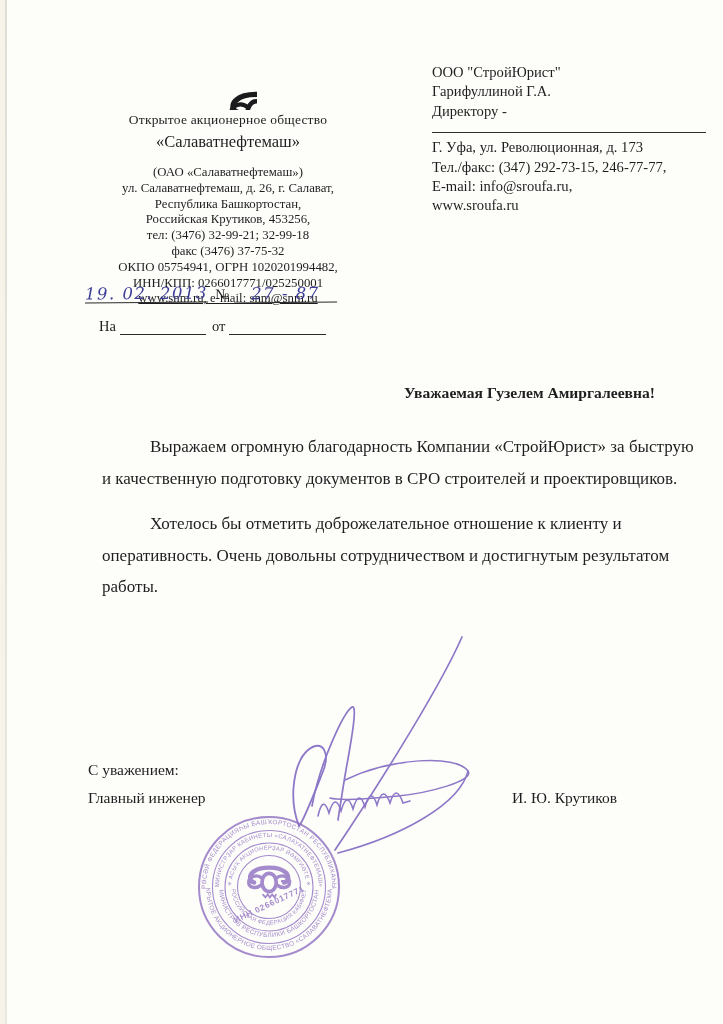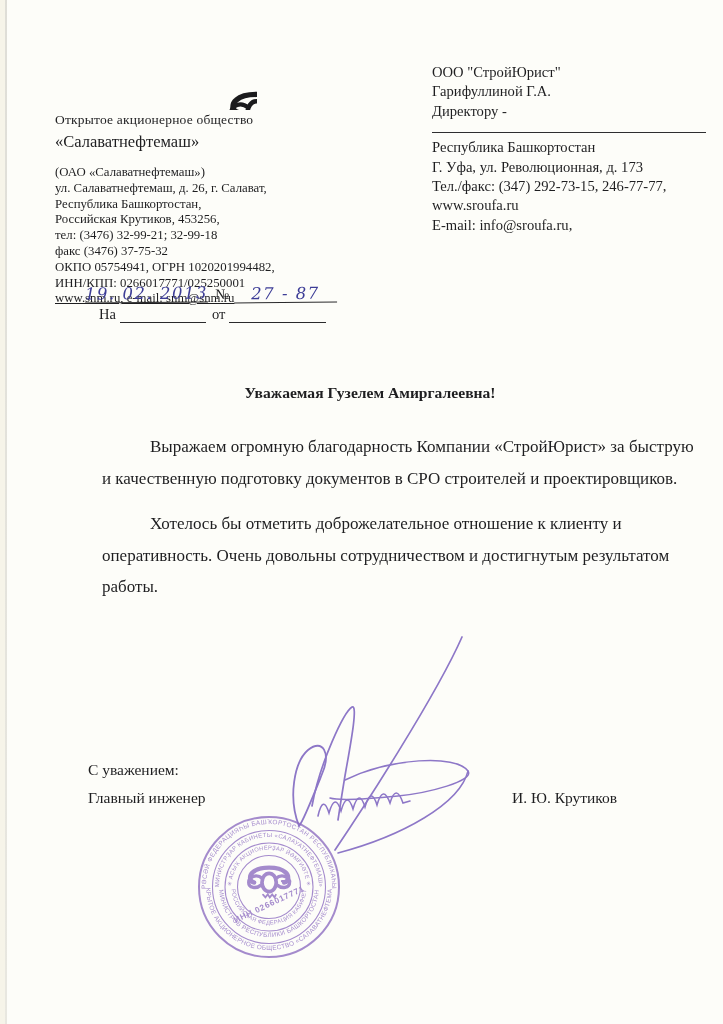--- a/index.html
+++ b/index.html
@@ -6,21 +6,21 @@
   .page{
     position:relative;width:723px;height:1024px;margin:0 auto;
     background:#fdfdf9;overflow:hidden;
     font-family:"Liberation Serif", serif;color:#1e1e20;
   }
   .scan-edge{position:absolute;left:5px;top:0;width:2px;height:1024px;
     background:linear-gradient(#b9b7ad,#cfcdc2);opacity:.45;}
   .scan-strip{position:absolute;left:0;top:0;width:5px;height:1024px;background:#f6f4e9;}
 
   
-  .letterhead{position:absolute;left:55px;top:60px;width:346px;text-align:left;}
+  .letterhead{position:absolute;left:55px;top:60px;width:346px;text-align:center;}
   .logo{display:block;margin:0 auto;color:#1b1b1d;}
   .org-type{font-size:13.5px;margin-top:2px;letter-spacing:.2px;}
   .org-name{font-size:16.5px;margin-top:4px;}
   .lh-address{margin-top:13px;font-size:12.8px;line-height:15.8px;}
   .lh-address div{white-space:nowrap;}
   .web-line{text-decoration:underline;}
 
   
   .recipient{position:absolute;left:432px;top:63px;width:285px;font-size:14.6px;line-height:19.4px;}
   .recipient div{white-space:nowrap;}
@@ -28,27 +28,27 @@
 
   
   .ref{position:absolute;left:85px;top:284px;width:300px;font-size:14.5px;}
   .ref-row{display:flex;align-items:flex-end;}
   .uline{display:inline-block;border-bottom:1.4px solid #2a2a2c;height:18px;}
   .hand{font-family:"DejaVu Serif", serif;font-style:italic;color:#3d3d97;
     font-size:16.5px;letter-spacing:1.5px;white-space:nowrap;transform:rotate(-.5deg);}
   .hand-date{min-width:113px;text-align:center;}
   .hand-num{min-width:103px;text-align:center;}
   .no-sign{margin:0 5px 0 7px;font-size:14.5px;}
-  .row2{margin-top:1px;padding-left:14px;text-align:center;}
+  .row2{margin-top:13px;padding-left:14px;text-align:center;}
   .row2 .lbl{margin-right:4px;}
   .row2 .u1{width:86px;margin-right:6px;}
   .row2 .u2{width:97px;}
 
   
-  .salutation{position:absolute;left:85px;top:384px;width:570px;text-align:center;
+  .salutation{position:absolute;left:85px;top:384px;width:570px;text-align:right;
     font-weight:bold;font-size:15.6px;}
   .para{position:absolute;left:102px;width:597px;font-size:17px;line-height:31.5px;
     text-indent:48px;}
   .p1{top:431px;}
   .p2{top:508px;}
 
   
   .closing{position:absolute;left:88px;top:761px;font-size:15.5px;}
   .signer-title{position:absolute;left:88px;top:789px;font-size:15.5px;}
   .signer-name{position:absolute;left:512px;top:789px;font-size:15.5px;}
@@ -97,25 +97,24 @@
       <div>ИНН/КПП: 0266017771/025250001</div>
       <div class="web-line">www.snm.ru, e-mail: snm@snm.ru</div>
     </div>
   </div>
 
   <div class="recipient">
     <div>ООО "СтройЮрист"</div>
     <div>Гарифуллиной Г.А.</div>
     <div>Директору -</div>
     <hr class="recip-sep">
-    <div>Республика Башкортостан</div>
     <div>Г. Уфа, ул. Революционная, д. 173</div>
     <div>Тел./факс: (347) 292-73-15, 246-77-77,</div>
+    <div>E-mail: info@sroufa.ru,</div>
     <div>www.sroufa.ru</div>
-    <div>E-mail: info@sroufa.ru,</div>
   </div>
 
   <div class="ref">
     <div class="ref-row">
       <span class="uline hand hand-date">19. 02. 2013</span>
       <span class="no-sign">№</span>
       <span class="uline hand hand-num">27 - 87</span>
     </div>
     <div class="ref-row row2">
       <span class="lbl">На</span>

